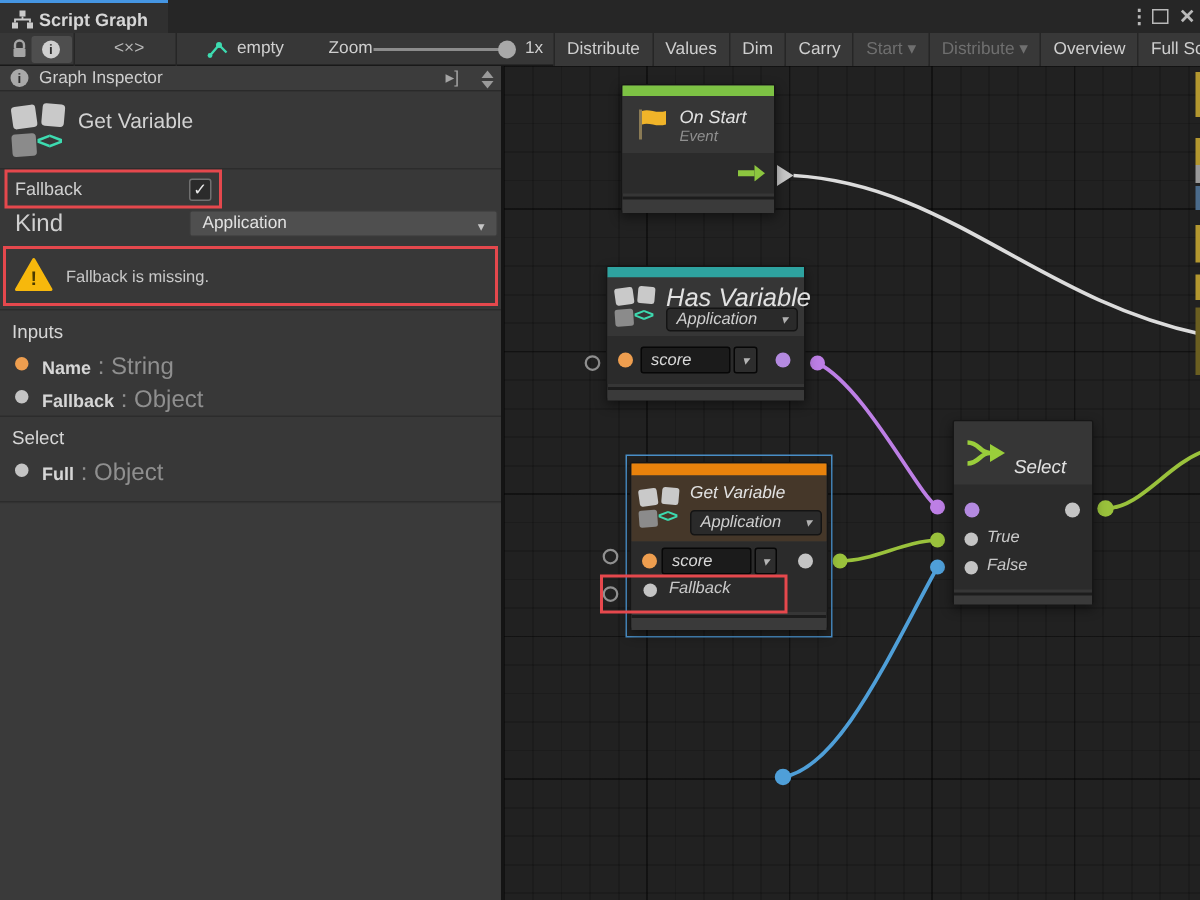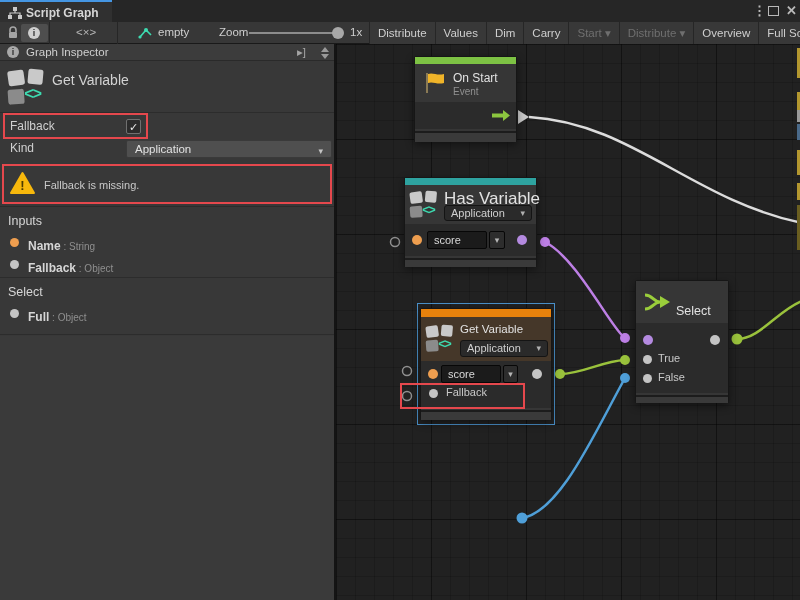--- a/index.html
+++ b/index.html
@@ -28,21 +28,21 @@
   #rightbtns .tbtn.disabled { color:#6f6f6f; }
 
   
   #inspector { left:0; top:44px; width:334px; height:556px; background:#383838; color:#cfcfcf; }
   #insp-head { left:0; top:0; width:334px; height:17px; background:#3c3c3c;
                border-bottom:1px solid #2a2a2a; font-size:11.5px; line-height:17px; }
   .hairline { position:absolute; left:0; width:334px; height:1px; background:#2c2c2c; }
   .redbox { position:absolute; border:2px solid #e5484d; }
   .pdot { position:absolute; width:9px; height:9px; border-radius:50%; }
   .ptname { font-weight:bold; color:#d6d6d6; font-size:12px; }
-  .pttype { color:#8f8f8f; font-size:10px; }
+  .pttype { color:#8f8f8f; font-size:16px; }
   .sechead { position:absolute; left:8px; font-size:12.5px; color:#d6d6d6; }
   #kind-dd { left:126px; top:96px; width:206px; height:18px; background:#4f4f4f;
              border:1px solid #3a3a3a; border-radius:2px; font-size:11.5px; line-height:16px;
              color:#e2e2e2; }
   #chk { left:126px; top:75px; width:15px; height:15px; background:#2b2b2b;
          border:1px solid #707070; border-radius:2px; color:#eaeaea; font-size:11px;
          line-height:14px; text-align:center; }
 
   
   .varicon { position:absolute; }
@@ -53,21 +53,21 @@
   .varicon .lg { position:absolute; left:13px; top:13px; color:#3ddbb0; font-weight:bold;
                  font-size:13px; letter-spacing:-1px; }
 
   
   #canvas { left:334px; top:44px; width:466px; height:556px; background:#212121; overflow:hidden;
             border-left:2px solid #141414;
             background-image:
               repeating-linear-gradient(to right, rgba(0,0,0,0.35) 0 1px, transparent 1px 95px),
               repeating-linear-gradient(to bottom, rgba(0,0,0,0.35) 0 1px, transparent 1px 95px),
               repeating-linear-gradient(to right, rgba(0,0,0,0.16) 0 1px, transparent 1px 19px),
-              repeating-linear-gradient(to bottom, rgba(0,0,0,0.16) 0 1px, transparent 1px 19px); }
+              repeating-linear-gradient(to bottom, rgba(0,0,0,0.16) 0 1px, transparent 1px 19px); font-style: italic; }
   #wires { left:0; top:0; z-index:5; pointer-events:none; }
   .node { position:absolute; z-index:10; border:1px solid #161616; border-radius:2px;
           background:#363636; box-shadow:0 3px 8px rgba(0,0,0,.45); color:#dcdcdc; }
   .nbar { position:absolute; left:0; top:0; width:100%; }
   .nhead { position:absolute; left:0; width:100%; background:#363636; }
   .nbody { position:absolute; left:0; width:100%; background:#2b2b2b; }
   .nfoot { position:absolute; left:0; width:100%; background:#3a3a3a; border-top:2px solid #1c1c1c; }
   .ntitle { position:absolute; font-size:12px; color:#e2e2e2; white-space:nowrap; }
   .nsub { position:absolute; font-size:10px; color:#909090; }
   .dot { position:absolute; border-radius:50%; width:10px; height:10px; }
@@ -159,21 +159,21 @@
     <span class="abs" style="left:52px;top:28px;font-size:14px;color:#d2d2d2">Get Variable</span>
 
     <div class="hairline" style="top:68px"></div>
 
     <div class="redbox" style="left:3px;top:69px;width:145px;height:26px"></div>
     <span class="abs" style="left:10px;top:75px;font-size:12px">Fallback</span>
     <div id="chk" class="abs">
       <span>✓</span>
     </div>
 
-    <span class="abs" style="left:10px;top:97px;font-size:12px">Kind</span>
+    <span class="abs" style="left:10px;top:97px;font-size:16px">Kind</span>
     <div id="kind-dd" class="abs">
       <span style="padding-left:8px">Application</span>
       <span class="abs" style="right:8px;top:2px;font-size:9px;color:#c5c5c5">▾</span>
     </div>
 
     <div class="redbox" style="left:2px;top:120px;width:330px;height:40px"></div>
     <svg class="abs" style="left:9px;top:127px" width="27" height="24" viewBox="0 0 27 24">
       <path d="M13.5,2 L25,22 L2,22 Z" fill="#f7b80c" stroke="#f7b80c" stroke-width="2" stroke-linejoin="round"></path>
       <text x="13.5" y="19" text-anchor="middle" font-size="13" font-weight="bold" fill="#4a3a00">!</text>
     </svg>

